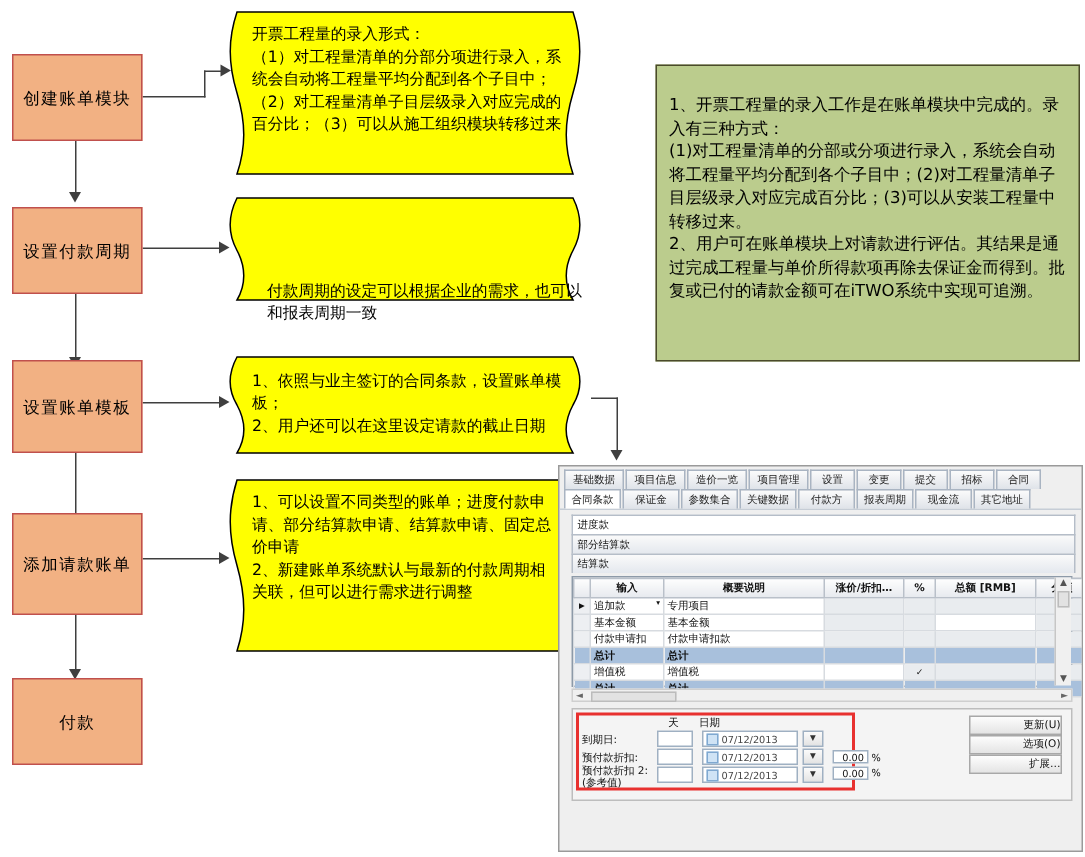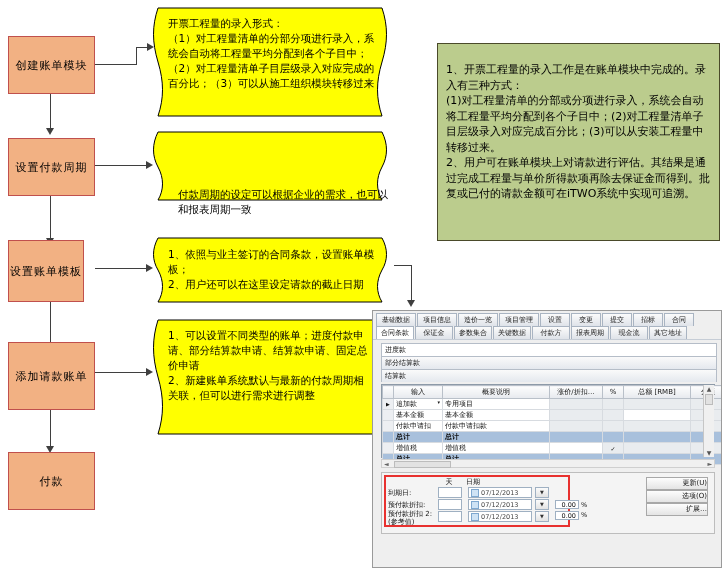--- a/index.html
+++ b/index.html
@@ -91,21 +91,21 @@
   }
   .subtab.sel{background:#ffffff;}
 
   .gridwrap{
     margin:2px 6px 0 8px;background:#fff;border:1px solid #8d9aa8;
     position:relative;height:74px;box-sizing:border-box;
   }
   table.grid{border-collapse:collapse;width:calc(100% - 11px);table-layout:fixed;}
   table.grid th{
     background:linear-gradient(#fdfdfd,#e6e9ee);
-    border:1px solid #b9c0c9;font-weight:normal;font-size:7px;
+    border:1px solid #b9c0c9;font-weight:bold;font-size:7px;
     height:10px;color:#111;
   }
   table.grid td{
     border:1px solid #d7dbe0;height:9px;font-size:7px;padding:0 2px;
     overflow:hidden;white-space:nowrap;
   }
   tr.total td{background:#A8C0DC;font-weight:bold;}
   td.shade{background:#E9ECEF;}
   .rowmark{width:8px;background:#EDEFF2;text-align:center;}
   .vscroll{
@@ -189,21 +189,21 @@
   <div class="arrow-down" style="left:407px;top:300px;"></div>
 
   <div class="node" style="left:8px;top:36px;width:87px;height:58px;">
     <span>创建账单模块</span>
   </div>
 
   <div class="node" style="left:8px;top:138px;width:87px;height:58px;">
     <span>设置付款周期</span>
   </div>
 
-  <div class="node" style="left:8px;top:240px;width:76px;height:62px;">
+  <div class="node" style="left:8px;top:240px;width:87px;height:62px;">
     <span>设置账单模板</span>
   </div>
 
   <div class="node" style="left:8px;top:342px;width:87px;height:68px;">
     <span>添加请款账单</span>
   </div>
 
   <div class="node" style="left:8px;top:452px;width:87px;height:58px;">
     <span>付款</span>
   </div>

